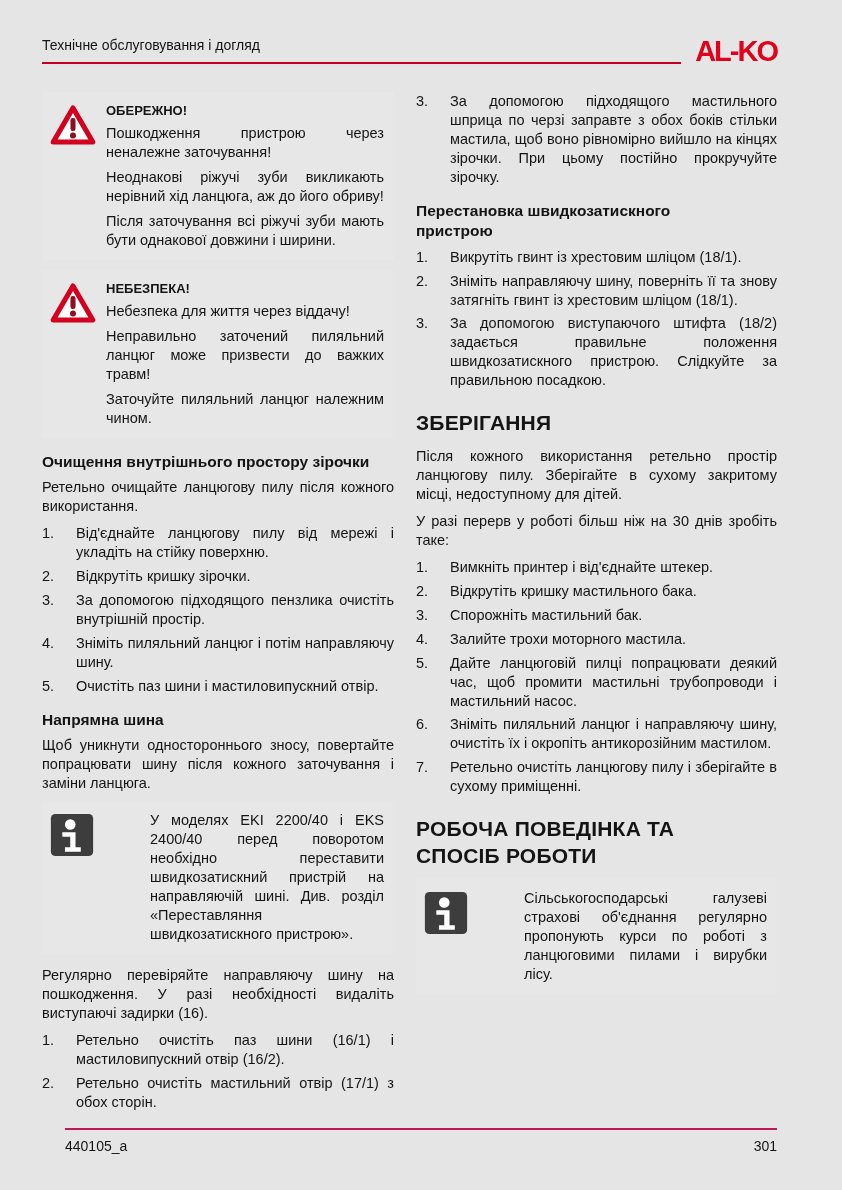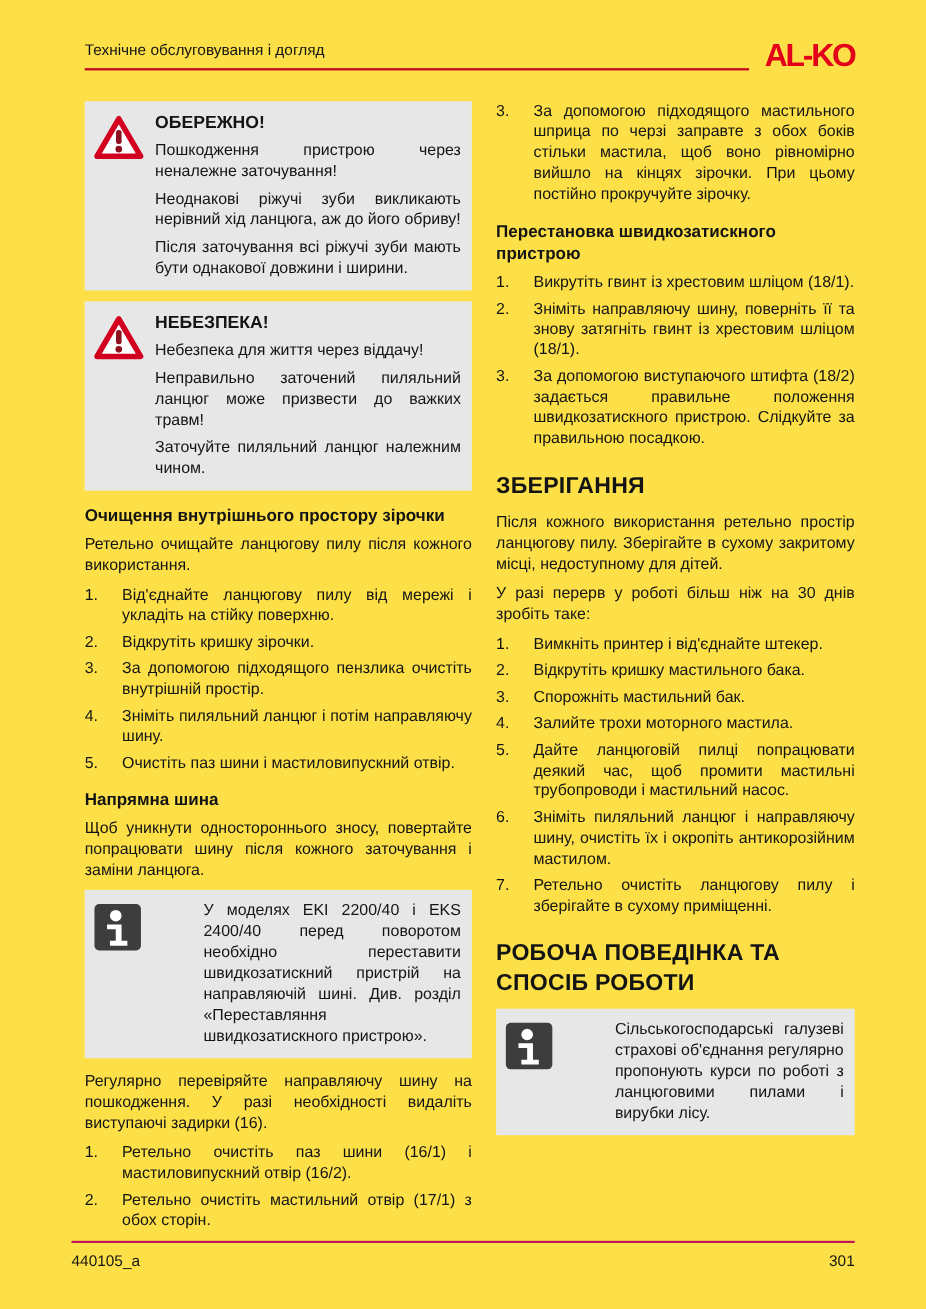--- a/index.html
+++ b/index.html
@@ -1,38 +1,38 @@
 <!DOCTYPE html>
 <html lang="uk"><head>
 <meta charset="utf-8">
 <style>
   html,body { margin:0; padding:0; background:#ffffff; }
   .page {
     width:842px; height:1190px; position:relative; overflow:hidden;
-    box-sizing:border-box; padding:36px 65px 0 77px;
-    background:#fde047; color:#141414;
+    box-sizing:border-box; padding:36px 65px 0 42px;
+    background:#e5e5e5; color:#141414;
     font-family:"Liberation Sans", sans-serif;
     font-size:14.5px; line-height:1.31;
   }
   
   .header { display:flex; justify-content:space-between; align-items:flex-end; }
   .header-left { flex:1; border-bottom:2px solid #c40020; padding-bottom:8px; font-size:14px; margin-right:14px; }
   .logo { color:#e2001a; font-weight:bold; font-size:29px; letter-spacing:-2px; line-height:0.85; padding-bottom:1px; }
   
   .columns { display:flex; gap:22px; margin-top:28px; }
   .col-left { width:352px; flex-shrink:0; }
   .col-right { flex:1; }
   
   .warnbox, .note {
     background:#e7e7e7; display:flex; padding:10px 10px 10px 8px; box-sizing:border-box;
   }
   .warnbox { margin-bottom:10px; }
   .icon-col { width:56px; flex-shrink:0; padding-top:2px; }
   .box-body { flex:1; }
-  .warn-title { font-weight:bold; font-size:16px; margin:0 0 5px 0; }
+  .warn-title { font-weight:bold; font-size:13px; margin:0 0 5px 0; }
   .box-body p { margin:0 0 6px 0; text-align:justify; }
   .box-body p:last-child { margin-bottom:0; }
   .note { margin:8px 0 12px 0;gap:44px; }
   .note-text { flex:1; text-align:justify; }
   
   p.body { margin:0 0 8px 0; text-align:justify; }
   .h-sub { font-weight:bold; font-size:15.5px; margin:14px 0 6px 0; line-height:1.3; }
   .h-main { font-weight:bold; font-size:21px; margin:20px 0 10px 0; line-height:1.25; letter-spacing:0.2px; }
   .oli { display:flex; margin:0 0 5px 0; }
   .oli .n { width:34px; flex-shrink:0; }

